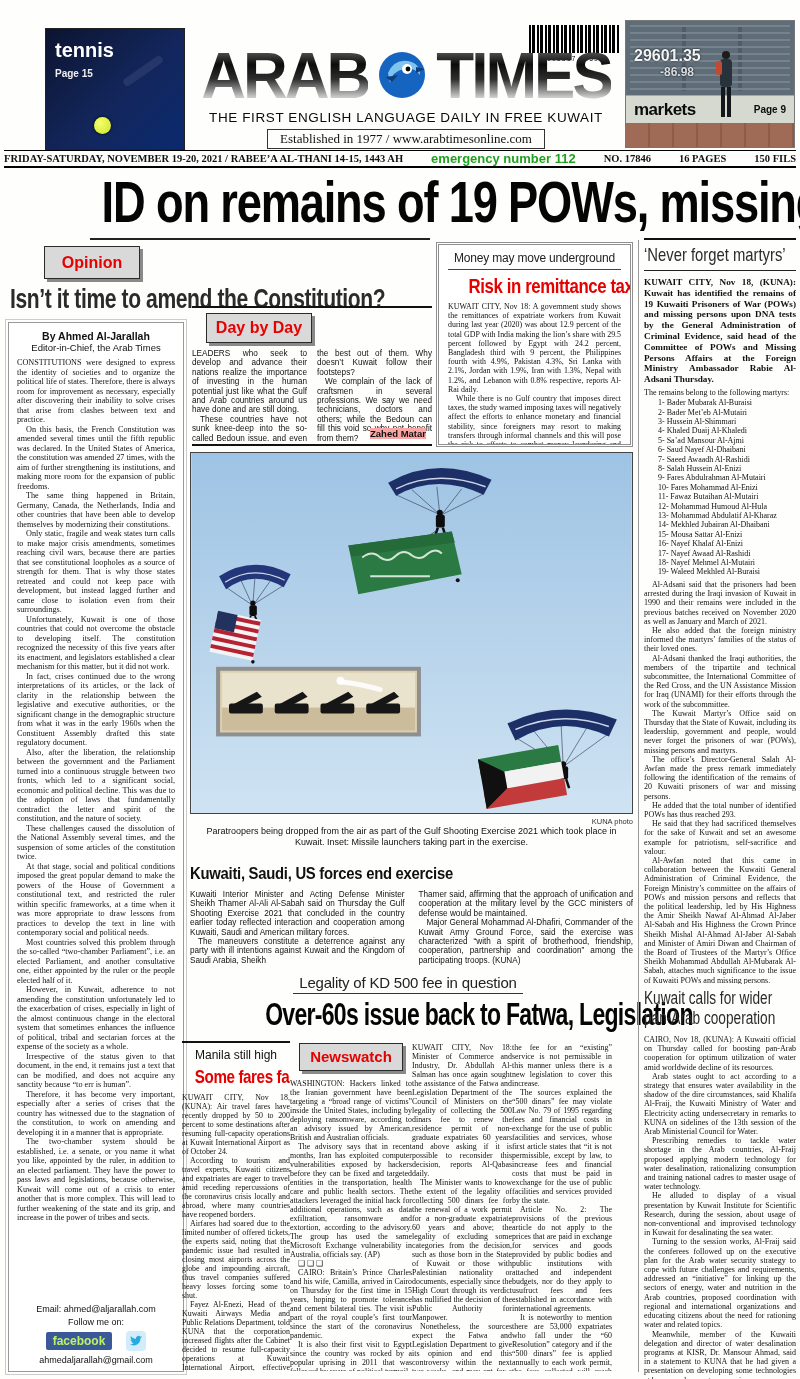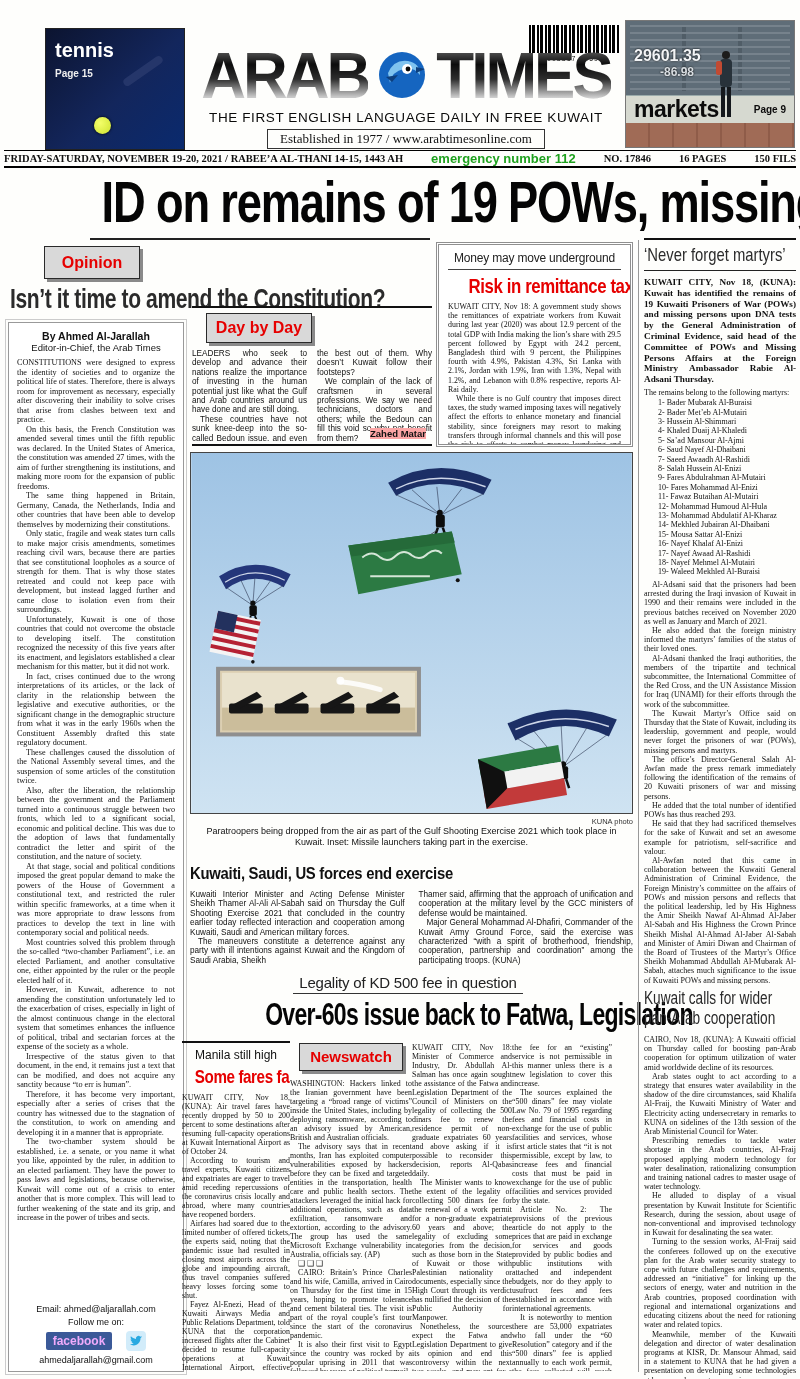--- a/index.html
+++ b/index.html
@@ -29,21 +29,21 @@
   .established { display:inline-block; border:1px solid #333; padding:1px 12px; font-size:13px; margin-top:4px; }
 
   .markets-box { position:absolute; left:625px; top:20px; width:170px; height:128px; border:1px solid #777; overflow:hidden; }
   .mk-board { position:relative; height:74px; background:#5f6d78; }
   .mk-board:before { content:""; position:absolute; inset:4px;
     background:repeating-linear-gradient(#7c8892 0 2px, transparent 2px 7px),
                repeating-linear-gradient(90deg, transparent 0 52px, #4d5a64 52px 56px); opacity:.8; }
   .mk-index { position:absolute; left:8px; top:26px; font-family:"Liberation Sans",sans-serif; font-weight:bold; font-size:16px; color:#f2f4f6; text-shadow:0 0 2px #000; }
   .mk-change { position:absolute; left:34px; top:44px; font-family:"Liberation Sans",sans-serif; font-weight:bold; font-size:12px; color:#d9dee2; text-shadow:0 0 2px #000; }
   .mk-band { position:relative; height:28px; background:#d6d9d0; border-top:1px solid #9aa; display:flex; align-items:center; justify-content:space-between; padding:0 8px; }
-  .mk-label { font-family:"Liberation Sans",sans-serif; font-weight:bold; font-size:23px; color:#0c0c0c; letter-spacing:-.5px;}
+  .mk-label { font-family:"Liberation Sans",sans-serif; font-weight:bold; font-size:17px; color:#0c0c0c; letter-spacing:-.5px;}
   .mk-page { font-family:"Liberation Sans",sans-serif; font-weight:bold; font-size:10px; color:#0c0c0c; }
   .mk-ground { height:26px; background:repeating-linear-gradient(90deg,#a06b56 0 22px,#8f5c49 22px 24px), #a06b56; }
   .mk-person { position:absolute; left:92px; top:30px; width:16px; height:74px; }
   .mk-person .head { position:absolute; left:4px; top:0; width:8px; height:8px; border-radius:50%; background:#1c1c1c; }
   .mk-person .body { position:absolute; left:2px; top:8px; width:12px; height:28px; border-radius:4px; background:#28323a; }
   .mk-person .bag { position:absolute; left:-2px; top:10px; width:6px; height:14px; border-radius:2px; background:#c24a32; }
   .mk-person .legs { position:absolute; left:3px; top:36px; width:10px; height:30px; background:
      linear-gradient(90deg,#14181c 0 4px, transparent 4px 6px, #14181c 6px 10px); }
 
   
@@ -71,21 +71,21 @@
   .opinion-box { position:absolute; left:8px; top:322px; width:176px; height:1050px; border:1px solid #999; outline:1px solid #ccc;
      outline-offset:2px; padding:7px 8px 6px; display:flex; flex-direction:column; background:#fff; }
   .byline1 { font-family:"Liberation Sans",sans-serif; font-weight:bold; font-size:10.5px; text-align:center; }
   .byline2 { font-family:"Liberation Sans",sans-serif; font-size:9.5px; text-align:center; margin-bottom:5px; }
   .op-body { flex:1; overflow:hidden; }
   .op-body p { font-size:8.2px; line-height:9.5px; text-align:justify; }
   .op-body p + p { text-indent:9px; }
   .op-footer { padding-top:5px; text-align:center; font-family:"Liberation Sans",sans-serif; font-size:9px; }
   .op-footer .mail { margin-bottom:3px; }
   .social-row { display:flex; align-items:center; justify-content:center; gap:14px; margin:4px 0; }
-  .fb-badge { background:#3b5998; color:#f0abfc; font-family:"Liberation Sans",sans-serif; font-weight:bold; font-size:12px;
+  .fb-badge { background:#3b5998; color:#bef264; font-family:"Liberation Sans",sans-serif; font-weight:bold; font-size:12px;
      padding:2px 7px; border-radius:2px; }
   .tw-badge { width:20px; height:20px; border-radius:4px; background:#d2ecfa; display:flex; align-items:center; justify-content:center; }
 
   
   .daybyday { position:absolute; left:192px; top:306px; width:240px; height:140px; border-top:2px solid #111; border-bottom:2px solid #111; padding-top:5px; }
   .dbd-badge { margin-left:14px; width:106px; height:30px; font-size:16px; line-height:28px; }
   .dbd-cols { display:flex; gap:10px; margin-top:6px; height:92px; overflow:hidden; font-family:"Liberation Sans",sans-serif; }
   .dbd-col { width:115px; }
   .dbd-col p { font-size:8.2px; line-height:9.4px; text-align:justify; }
   .dbd-col p + p { text-indent:8px; }
@@ -223,22 +223,22 @@
   <div class="opinion-box">
     <div class="byline1">By Ahmed Al-Jarallah</div>
     <div class="byline2">Editor-in-Chief, the Arab Times</div>
     <div class="op-body">
         <p>CONSTITUTIONS were designed to express the identity of societies and to organize the political life of states. Therefore, there is always room for improvement as necessary, especially after discovering their inability to solve crises that arise from clashes between text and practice.</p>
         <p>On this basis, the French Constitution was amended several times until the fifth republic was declared. In the United States of America, the constitution was amended 27 times, with the aim of further strengthening its institutions, and making more room for the expansion of public freedoms.</p>
         <p>The same thing happened in Britain, Germany, Canada, the Netherlands, India and other countries that have been able to develop themselves by modernizing their constitutions.</p>
         <p>Only static, fragile and weak states turn calls to make major crisis amendments, sometimes reaching civil wars, because there are parties that see constitutional loopholes as a source of strength for them. That is why those states retreated and could not keep pace with development, but instead lagged further and came close to isolation even from their surroundings.</p>
         <p>Unfortunately, Kuwait is one of those countries that could not overcome the obstacle to developing itself. The constitution recognized the necessity of this five years after its enactment, and legislators established a clear mechanism for this matter, but it did not work.</p>
         <p>In fact, crises continued due to the wrong interpretations of its articles, or the lack of clarity in the relationship between the legislative and executive authorities, or the significant change in the demographic structure from what it was in the early 1960s when the Constituent Assembly drafted this state regulatory document.</p>
+        <p>Also, after the liberation, the relationship between the government and the Parliament turned into a continuous struggle between two fronts, which led to a significant social, economic and political decline. This was due to the adoption of laws that fundamentally contradict the letter and spirit of the constitution, and the nature of society.</p>
         <p>These challenges caused the dissolution of the National Assembly several times, and the suspension of some articles of the constitution twice.</p>
-        <p>Also, after the liberation, the relationship between the government and the Parliament turned into a continuous struggle between two fronts, which led to a significant social, economic and political decline. This was due to the adoption of laws that fundamentally contradict the letter and spirit of the constitution, and the nature of society.</p>
         <p>At that stage, social and political conditions imposed the great popular demand to make the powers of the House of Government a constitutional text, and restricted the ruler within specific frameworks, at a time when it was more appropriate to draw lessons from practices to develop the text in line with contemporary social and political needs.</p>
         <p>Most countries solved this problem through the so-called “two-chamber Parliament”, i.e. an elected Parliament, and another consultative one, either appointed by the ruler or the people elected half of it.</p>
         <p>However, in Kuwait, adherence to not amending the constitution unfortunately led to the exacerbation of crises, especially in light of the almost continuous change in the electoral system that sometimes enhances the influence of political, tribal and sectarian forces at the expense of the society as a whole.</p>
         <p>Irrespective of the status given to that document, in the end, it remains just a text that can be modified, and does not acquire any sanctity because “to err is human”.</p>
         <p>Therefore, it has become very important, especially after a series of crises that the country has witnessed due to the stagnation of the constitution, to work on amending and developing it in a manner that is appropriate.</p>
         <p>The two-chamber system should be established, i.e. a senate, or you name it what you like, appointed by the ruler, in addition to an elected parliament. They have the power to pass laws and legislations, because otherwise, Kuwait will come out of a crisis to enter another that is more complex. This will lead to further weakening of the state and its grip, and increase in the power of tribes and sects.</p>
       </div>
     <div class="op-footer">
       <div class="mail">Email: ahmed@aljarallah.com</div>
       <div>Follow me on:</div>

